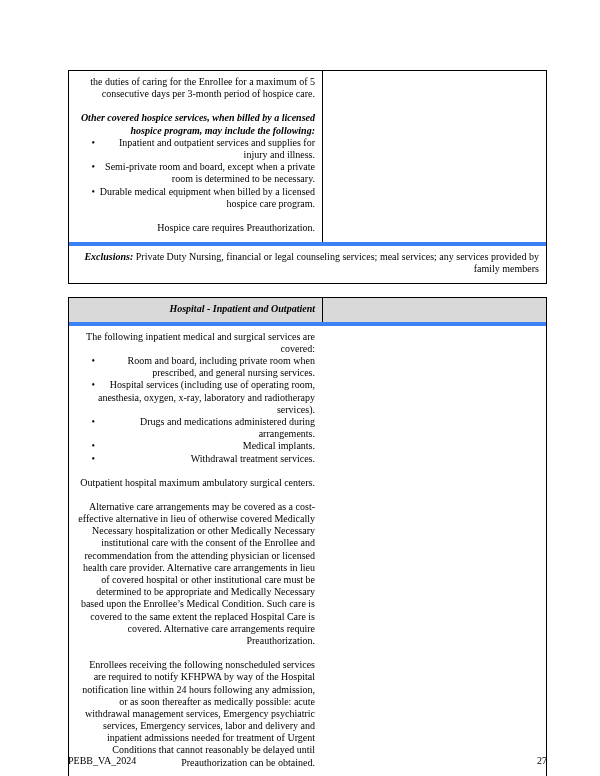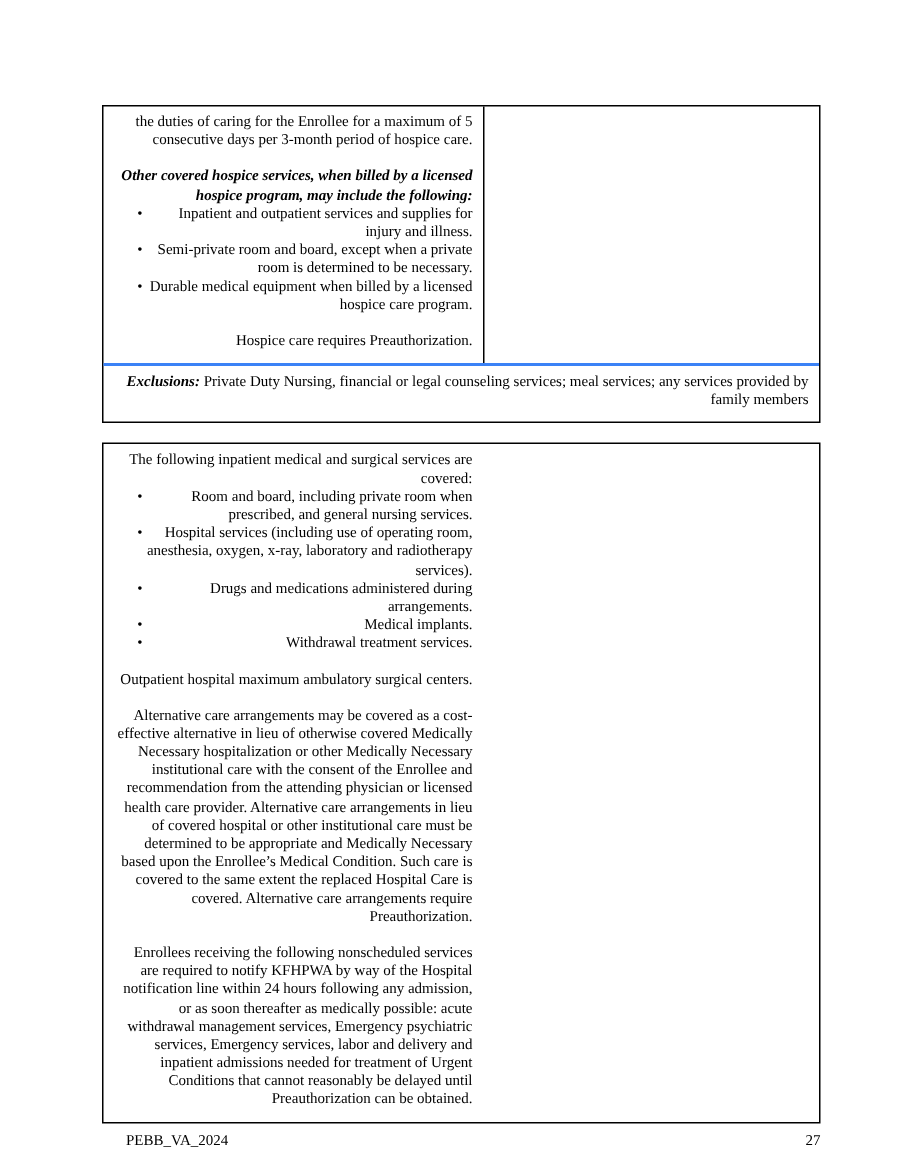--- a/index.html
+++ b/index.html
@@ -24,41 +24,41 @@
   }
   .doc-table {
     border: 1px solid #000;
     width: 100%;
   }
   .t2 { margin-top: 13px; }
   .row {
     display: grid;
     grid-template-columns: 253px 1fr;
   }
-  .row + .row { border-top: 2px solid #3b82f6; }
+  .row + .row { border-top: 4px solid #3b82f6; }
   .row.single { grid-template-columns: 1fr; }
   .cell {
     padding: 5px 7px 8px 7px;
     min-height: 12px;
   }
   .cell.right-col { border-left: 1px solid #000; }
   .header-row .cell {
     background: var(--header-bg, #d9d9d9);
     padding: 5px 7px 6px 7px;
   }
   .bold { font-weight: bold; font-style: italic; }
   p.spaced { margin-bottom: 12px; }
   ul.bullets { list-style: none; margin: 0; padding: 0 0 0 5px; }
   ul.bullets li { display: flex; }
   ul.bullets .marker { width: 14px; flex: 0 0 14px; }
   ul.bullets .btext { flex: 1; }
   .after-bullets { margin-top: 12px; }
   .footer {
     position: absolute;
-    left: 84px;
+    left: 68px;
     right: 53px;
     top: 755px;
     display: flex;
     justify-content: space-between;
     font-size: 10px;
   }
 </style>
 </head>
 <body>
 
@@ -89,20 +89,24 @@
         <div class="cell right-col"></div>
       </div>
       <div class="row single">
         <div class="cell">
           <span class="bold">Exclusions:</span><span> Private Duty Nursing, financial or legal counseling services; meal services; any services provided by family members</span>
         </div>
       </div>
     </div>
 
     <div class="doc-table t2">
+      <div class="row header-row">
+        <div class="cell bold">Hospital - Inpatient and Outpatient</div>
+        <div class="cell right-col"></div>
+      </div>
       <div class="row">
         <div class="cell left-col">
           <p>The following inpatient medical and surgical services are covered:</p>
           <ul class="bullets">
             <li>
               <span class="marker">•</span>
               <span class="btext">Room and board, including private room when prescribed, and general nursing services.</span>
             </li>
             <li>
               <span class="marker">•</span>

